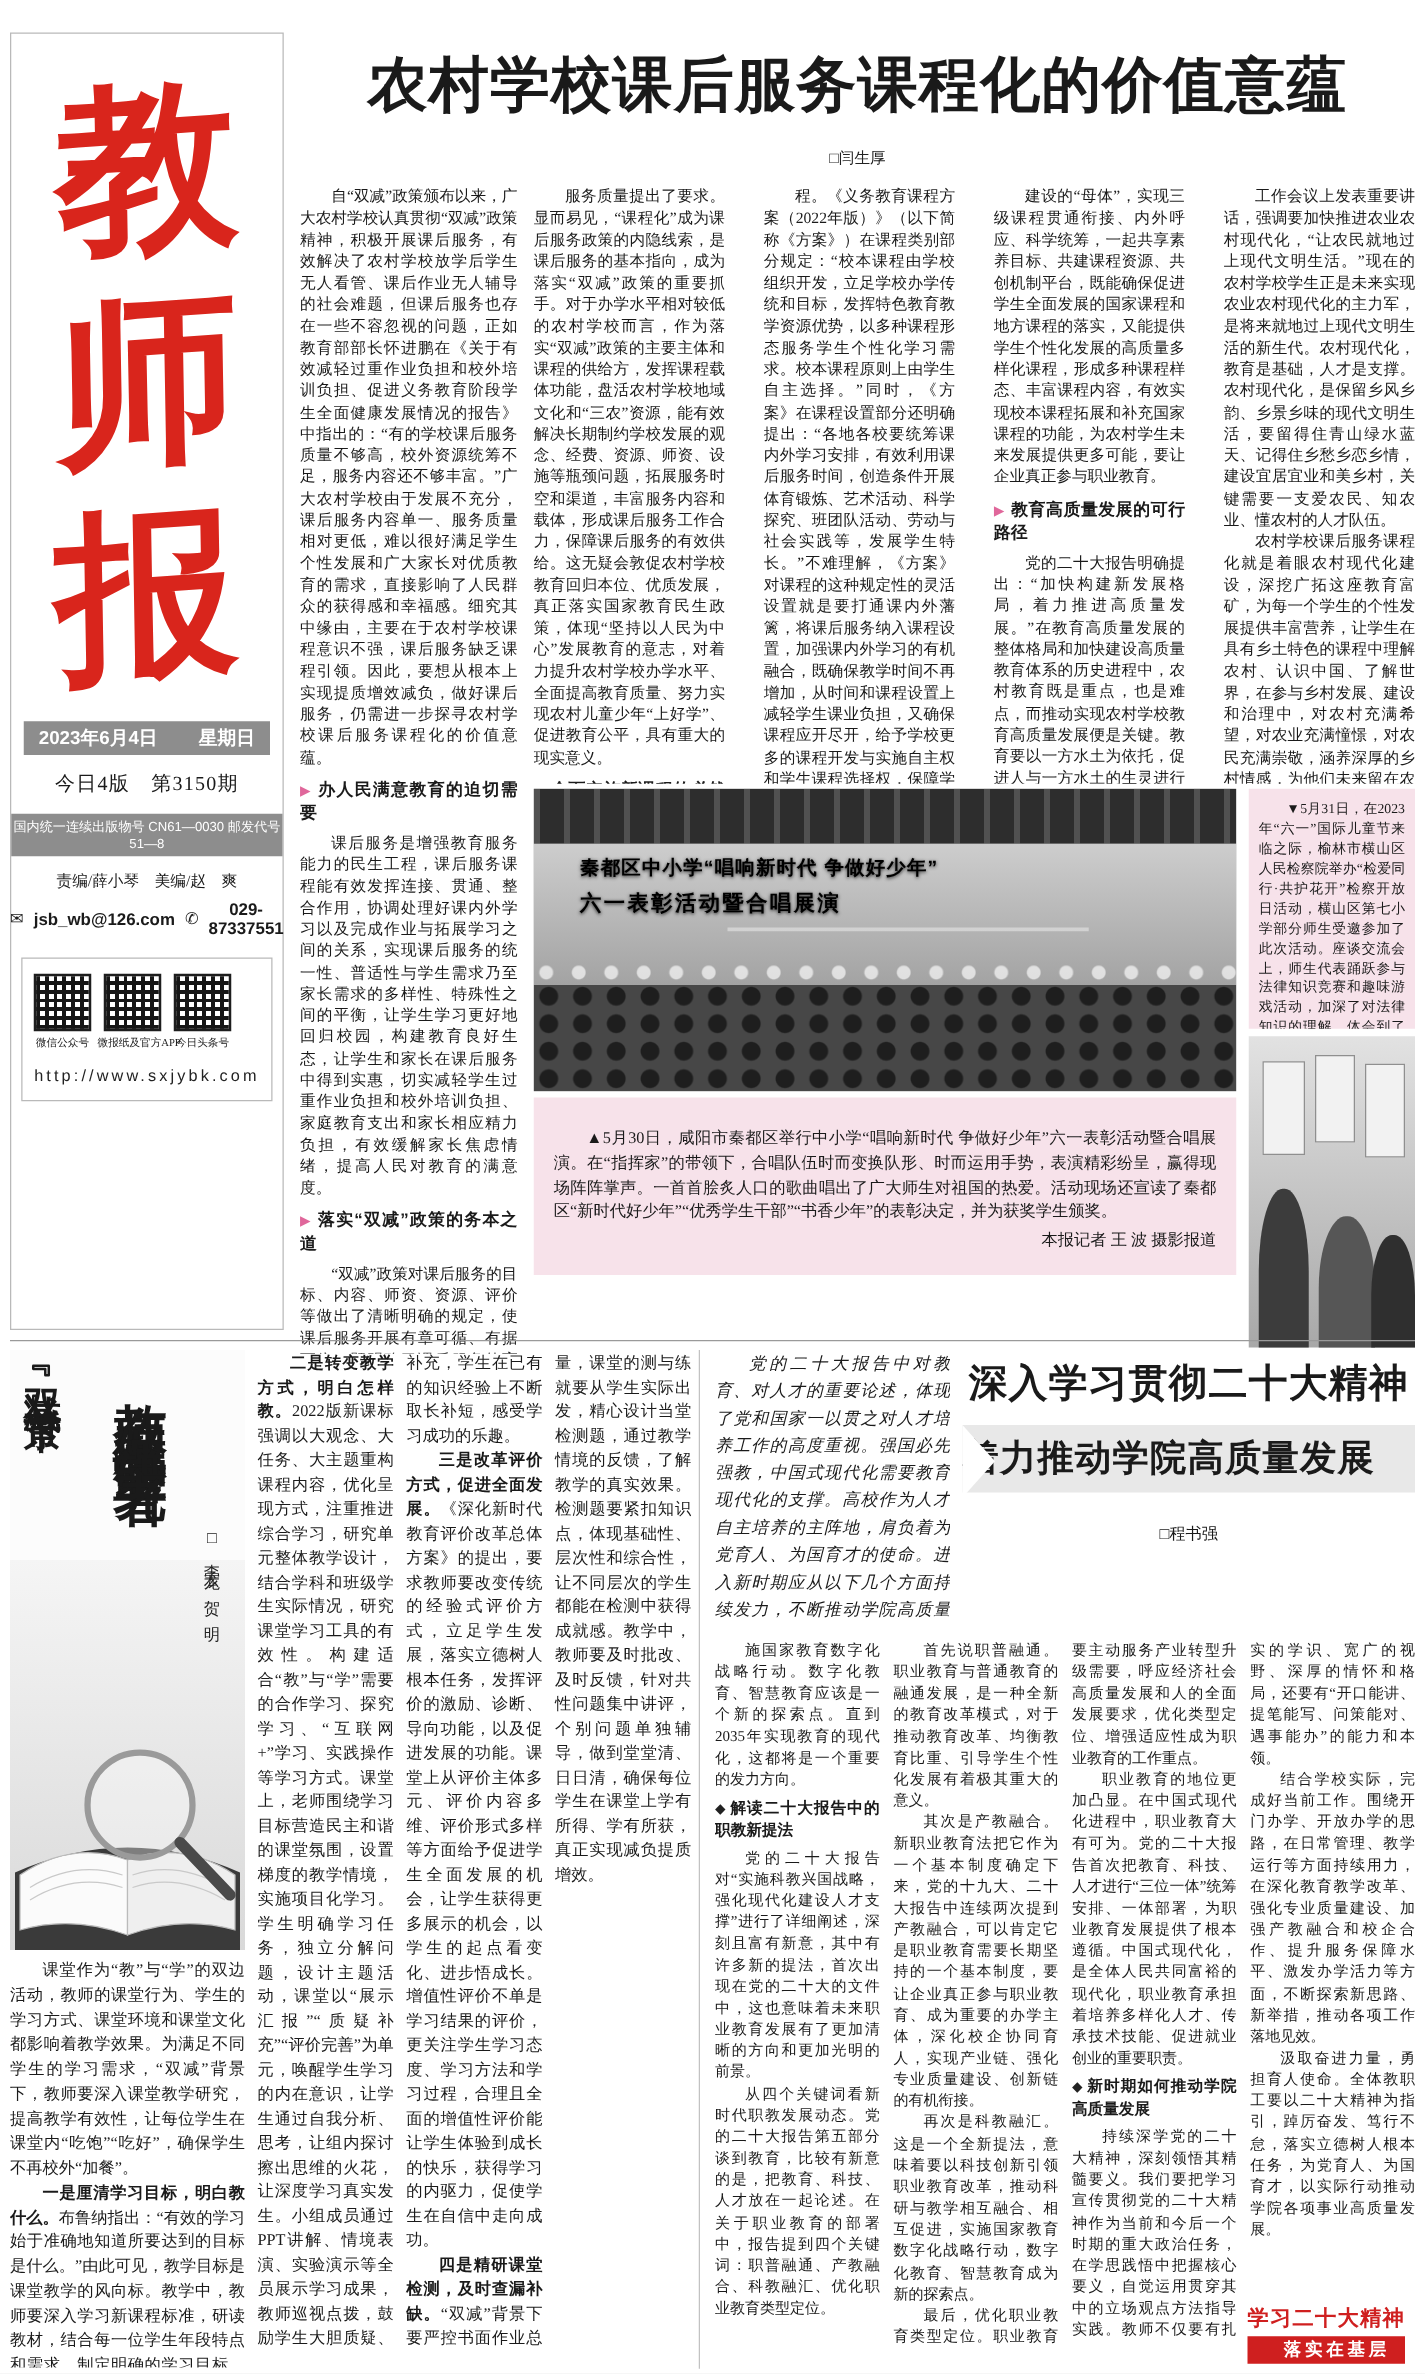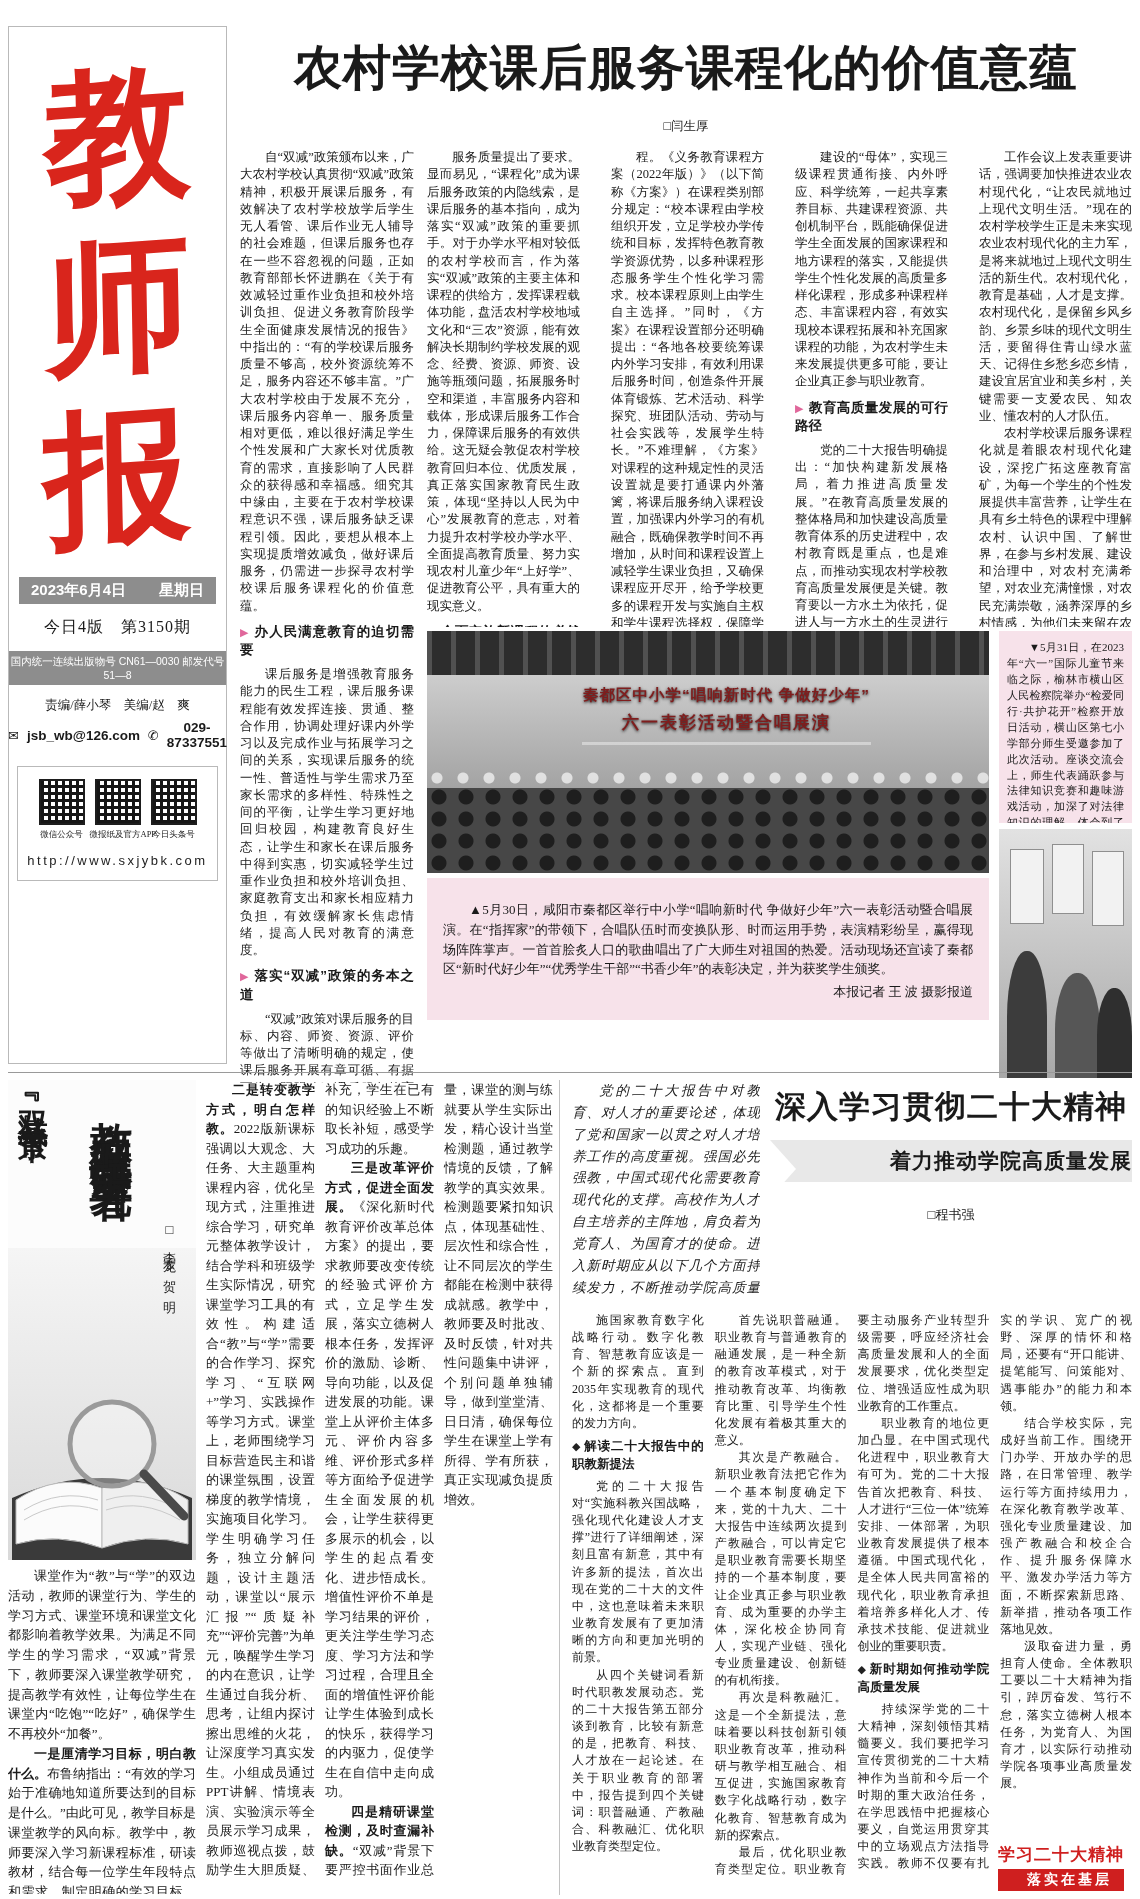--- a/index.html
+++ b/index.html
@@ -14,21 +14,21 @@
   .mast-char { font-size:146px; line-height:1.17; font-weight:bold; font-family:"DejaVu Serif","Liberation Serif",serif; transform:rotate(-4deg) skewX(-3deg); }
   .date-bar { margin:16px 10px 0; background:#8d8d8d; color:#fff; font-family:"Liberation Sans","DejaVu Sans",sans-serif;
               font-size:15px; font-weight:bold; padding:4px 12px; display:flex; justify-content:space-between; }
   .edition { text-align:center; font-size:16px; margin-top:13px; letter-spacing:1px; }
   .pub-bar { margin:13px 0 0; background:#8d8d8d; color:#fff; font-size:10.5px; text-align:center; padding:4px 1px; font-family:"Liberation Sans",sans-serif; }
   .editors { text-align:center; font-size:12.5px; margin-top:12px; }
   .contact { text-align:center; font-size:13.5px; font-weight:bold; margin-top:6px;
              font-family:"Liberation Sans","DejaVu Sans",sans-serif; display:flex; justify-content:center; gap:8px; align-items:center; }
   .c-ico { font-size:13px; color:#222; }
   .qr-box { margin:16px 8px 0; border:1px solid #b9b9b9; padding:12px 4px 12px; }
-  .qr-row { display:flex; justify-content:center; align-items:flex-start; }
+  .qr-row { display:flex; justify-content:flex-start; align-items:flex-start; }
   .qr-item { width:56px; }
   .qr { width:46px; height:46px; margin:0 auto; border:2px solid #1d1d1d;
         background-image: repeating-linear-gradient(0deg,#161616 0 3px,transparent 3px 7px),
                           repeating-linear-gradient(90deg,#161616 0 3px,#fff 3px 7px); }
   .qr-label { font-size:8.5px; text-align:center; margin-top:4px; white-space:nowrap; }
   .site { text-align:center; font-family:"Liberation Sans","DejaVu Sans",sans-serif; font-size:13px; letter-spacing:2.5px; margin-top:12px; color:#222; }
 
   
   .main-top { position:absolute; left:240px; top:26px; width:892px; height:1040px; }
   .ta-title { font-family:"Liberation Sans","DejaVu Sans",sans-serif; font-weight:900; font-size:48px;
@@ -48,21 +48,21 @@
   .photo-center { height:242px; position:relative; overflow:hidden; background:#9c9c9c; }
   .ph-top { height:18%; background:#2d2d2d;
             background-image:repeating-linear-gradient(90deg, rgba(90,90,90,.8) 0 5px, transparent 5px 24px); }
   .ph-stage { height:47%; background:linear-gradient(#cdcdcd,#a3a3a3); position:relative; }
   .ph-stage::after { content:""; position:absolute; bottom:0; left:0; right:0; height:22px;
             background-image:radial-gradient(circle at 10px 12px, #efefef 0 5px, transparent 6px);
             background-size:26px 22px; opacity:.8; }
   .ph-aud { height:35%; background:#474747;
             background-image:radial-gradient(circle at 12px 9px, #1e1e1e 0 7px, transparent 8px);
             background-size:27px 22px; }
-  .banner { position:absolute; top:22%; width:100%; text-align:center; color:#7f1d1d;
+  .banner { position:absolute; top:22%; width:100%; text-align:left; color:#000000;
             text-shadow:0 1px 3px rgba(0,0,0,.85); font-family:"Liberation Sans",sans-serif; font-weight:bold; z-index:2;padding-left:37px; }
   .banner-l1 { font-size:15.5px; letter-spacing:1px; }
   .banner-l2 { font-size:17px; margin-top:5px; letter-spacing:2px; }
   .banner-sub { height:3px; width:55%; margin:8px auto 0; background:rgba(255,255,255,.4); }
   .caption-pink { background:#f7e2ea; padding:22px 16px 8px; font-size:13px; line-height:1.52;
                   margin-top:5px; min-height:142px; text-align:justify; }
   .cap-text { text-indent:2em; display:block; }
   .credit { text-align:right; margin-top:3px; }
   .band-right { width:133px; display:flex; flex-direction:column; }
   .pink-note { background:#f7e2ea; padding:9px 8px 6px; font-size:11px; line-height:1.45; height:192px; overflow:hidden; text-align:justify; }
@@ -99,22 +99,22 @@
   .br { flex:1; padding-left:12px; position:relative; }
   .br-top { display:flex; height:220px; overflow:hidden; }
   .br-intro { width:188px; font-size:13.5px; line-height:1.62; font-style:italic; text-align:justify; overflow:hidden; }
   .br-intro .para { text-indent:2em; }
   .br-head { flex:1; padding-left:10px; }
   .br-h1 { font-family:"Liberation Sans","DejaVu Sans",sans-serif; font-weight:900; font-size:31px;
            text-align:center; margin-top:6px; letter-spacing:1px; white-space:nowrap; }
   .br-h2wrap { position:relative; background:#e8e8e8; margin-top:12px; padding:7px 0; }
   .br-h2wrap::before { content:""; position:absolute; left:0; top:0; width:0; height:0;
            border-left:26px solid #fff; border-top:29px solid transparent; border-bottom:29px solid transparent; }
-  .br-h2 { font-family:"Liberation Sans","DejaVu Sans",sans-serif; font-weight:900; font-size:21px;
-           text-align:right; letter-spacing:1px; white-space:nowrap; }
+  .br-h2 { font-family:"Liberation Sans","DejaVu Sans",sans-serif; font-weight:900; font-size:29px;
+           text-align:left; letter-spacing:1px; white-space:nowrap; }
   .br-byline { text-align:center; font-size:13px; margin-top:24px; }
   .br-body { margin-top:12px; height:568px; column-count:4; column-gap:11px; column-fill:auto;
              font-size:12px; line-height:1.43; text-align:justify; overflow:hidden; }
   .diamond-head { font-weight:bold; font-family:"Liberation Sans","DejaVu Sans",sans-serif; font-size:12.5px; margin:6px 0 4px; }
   .br-badge { position:absolute; right:2px; bottom:0; text-align:right; background:#fff; padding:4px 6px; z-index:3; }
   .badge-l1 { color:#cf1f1f; font-weight:900; font-size:17px; letter-spacing:1px; white-space:nowrap; }
   .badge-l2 { background:#cf1f1f; color:#fff; font-weight:bold; font-size:14px; padding:2px 12px; margin-top:3px; letter-spacing:3px; }
 </style>
 </head>
 <body>

